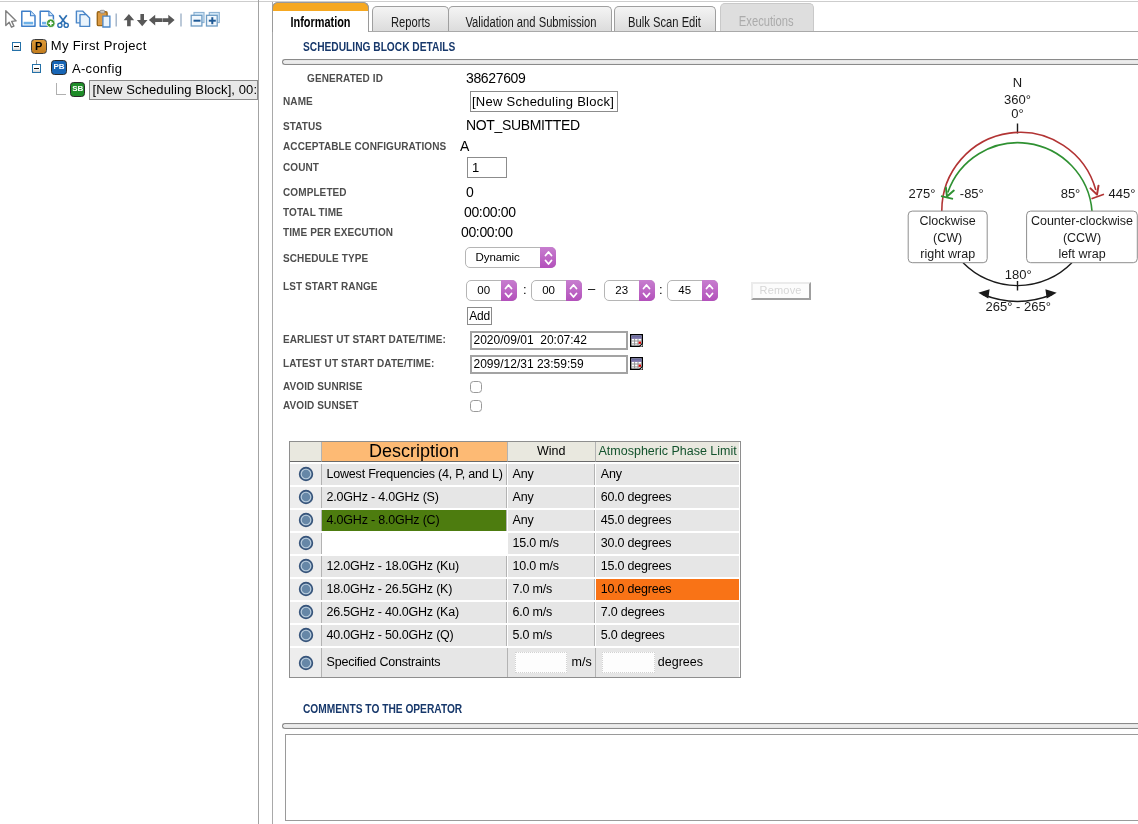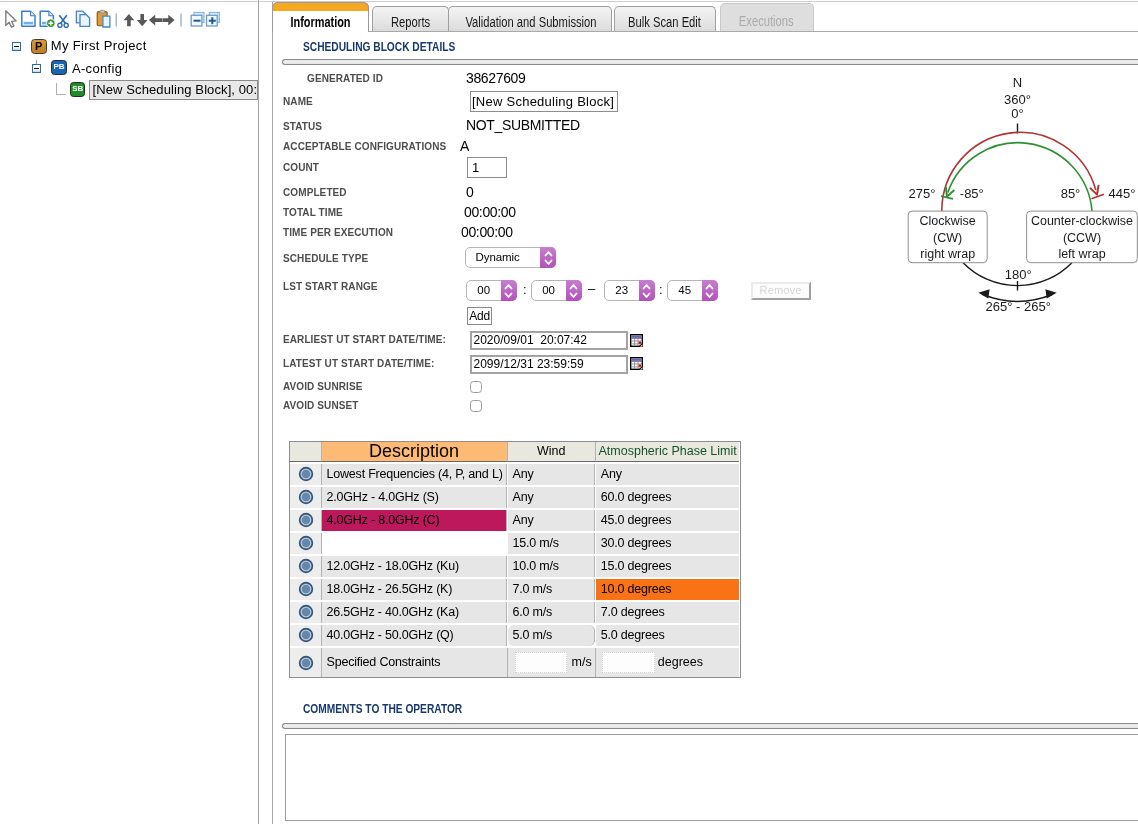--- a/index.html
+++ b/index.html
@@ -292,21 +292,21 @@
       </div>
     <div class="abs" style="left:31.5px;top:45.4px;width:185.0px;height:21px;background:#e6e6e6;border-right:1px solid #b3b3b3;font-size:12.5px;letter-spacing:-0.2px;color:#000;padding-left:5px;box-sizing:border-box;line-height:21px;white-space:nowrap;overflow:hidden;">2.0GHz - 4.0GHz (S)</div>
     <div class="abs" style="left:217.5px;top:45.4px;width:87.30000000000001px;height:21px;background:#e6e6e6;border-right:1px solid #b3b3b3;font-size:12.5px;letter-spacing:-0.2px;color:#000;padding-left:5px;box-sizing:border-box;line-height:21px;white-space:nowrap;overflow:hidden;">Any</div>
     <div class="abs" style="left:305.8px;top:45.4px;width:143.7px;height:21px;background:#e6e6e6;font-size:12.5px;letter-spacing:-0.2px;color:#000;padding-left:5px;box-sizing:border-box;line-height:21px;white-space:nowrap;overflow:hidden;">60.0 degrees</div>
     <div class="abs" style="left:0px;top:68.4px;width:30.5px;height:21px;background:#ededed;border-right:1px solid #b3b3b3;font-size:13px;color:#000;white-space:nowrap;overflow:hidden;">
         <svg width="16" height="16" viewBox="0 0 16 16" style="display:block;margin:1.4px 6.5px 0 auto;">
           <circle cx="8" cy="8" r="6.4" fill="#6687a7" stroke="#37547a" stroke-width="1.6"></circle>
           <circle cx="8" cy="8" r="4.8" fill="none" stroke="#bccede" stroke-width="1.1"></circle>
         </svg>
       </div>
-    <div class="abs" style="left:31.5px;top:68.4px;width:185.0px;height:21px;background:#be185d;border-right:1px solid #b3b3b3;font-size:12.5px;letter-spacing:-0.2px;color:#000;padding-left:5px;box-sizing:border-box;line-height:21px;white-space:nowrap;overflow:hidden;">4.0GHz - 8.0GHz (C)</div>
+    <div class="abs" style="left:31.5px;top:68.4px;width:185.0px;height:21px;background:#4d7c0f;border-right:1px solid #b3b3b3;font-size:12.5px;letter-spacing:-0.2px;color:#000;padding-left:5px;box-sizing:border-box;line-height:21px;white-space:nowrap;overflow:hidden;">4.0GHz - 8.0GHz (C)</div>
     <div class="abs" style="left:217.5px;top:68.4px;width:87.30000000000001px;height:21px;background:#e6e6e6;border-right:1px solid #b3b3b3;font-size:12.5px;letter-spacing:-0.2px;color:#000;padding-left:5px;box-sizing:border-box;line-height:21px;white-space:nowrap;overflow:hidden;">Any</div>
     <div class="abs" style="left:305.8px;top:68.4px;width:143.7px;height:21px;background:#e6e6e6;font-size:12.5px;letter-spacing:-0.2px;color:#000;padding-left:5px;box-sizing:border-box;line-height:21px;white-space:nowrap;overflow:hidden;">45.0 degrees</div>
     <div class="abs" style="left:0px;top:91.4px;width:30.5px;height:21px;background:#ededed;border-right:1px solid #b3b3b3;font-size:13px;color:#000;white-space:nowrap;overflow:hidden;">
         <svg width="16" height="16" viewBox="0 0 16 16" style="display:block;margin:1.4px 6.5px 0 auto;">
           <circle cx="8" cy="8" r="6.4" fill="#6687a7" stroke="#37547a" stroke-width="1.6"></circle>
           <circle cx="8" cy="8" r="4.8" fill="none" stroke="#bccede" stroke-width="1.1"></circle>
         </svg>
       </div>
     <div class="abs" style="left:217.5px;top:91.4px;width:87.30000000000001px;height:21px;background:#e6e6e6;border-right:1px solid #b3b3b3;font-size:12.5px;letter-spacing:-0.2px;color:#000;padding-left:5px;box-sizing:border-box;line-height:21px;white-space:nowrap;overflow:hidden;">15.0 m/s</div>
     <div class="abs" style="left:305.8px;top:91.4px;width:143.7px;height:21px;background:#e6e6e6;font-size:12.5px;letter-spacing:-0.2px;color:#000;padding-left:5px;box-sizing:border-box;line-height:21px;white-space:nowrap;overflow:hidden;">30.0 degrees</div>
@@ -337,21 +337,21 @@
     <div class="abs" style="left:31.5px;top:160.4px;width:185.0px;height:21px;background:#e6e6e6;border-right:1px solid #b3b3b3;font-size:12.5px;letter-spacing:-0.2px;color:#000;padding-left:5px;box-sizing:border-box;line-height:21px;white-space:nowrap;overflow:hidden;">26.5GHz - 40.0GHz (Ka)</div>
     <div class="abs" style="left:217.5px;top:160.4px;width:87.30000000000001px;height:21px;background:#e6e6e6;border-right:1px solid #b3b3b3;font-size:12.5px;letter-spacing:-0.2px;color:#000;padding-left:5px;box-sizing:border-box;line-height:21px;white-space:nowrap;overflow:hidden;">6.0 m/s</div>
     <div class="abs" style="left:305.8px;top:160.4px;width:143.7px;height:21px;background:#e6e6e6;font-size:12.5px;letter-spacing:-0.2px;color:#000;padding-left:5px;box-sizing:border-box;line-height:21px;white-space:nowrap;overflow:hidden;">7.0 degrees</div>
     <div class="abs" style="left:0px;top:183.4px;width:30.5px;height:21px;background:#ededed;border-right:1px solid #b3b3b3;font-size:13px;color:#000;white-space:nowrap;overflow:hidden;">
         <svg width="16" height="16" viewBox="0 0 16 16" style="display:block;margin:1.4px 6.5px 0 auto;">
           <circle cx="8" cy="8" r="6.4" fill="#6687a7" stroke="#37547a" stroke-width="1.6"></circle>
           <circle cx="8" cy="8" r="4.8" fill="none" stroke="#bccede" stroke-width="1.1"></circle>
         </svg>
       </div>
     <div class="abs" style="left:31.5px;top:183.4px;width:185.0px;height:21px;background:#e6e6e6;border-right:1px solid #b3b3b3;font-size:12.5px;letter-spacing:-0.2px;color:#000;padding-left:5px;box-sizing:border-box;line-height:21px;white-space:nowrap;overflow:hidden;">40.0GHz - 50.0GHz (Q)</div>
-    <div class="abs" style="left:217.5px;top:183.4px;width:87.30000000000001px;height:21px;background:#e6e6e6;border-right:1px solid #b3b3b3;font-size:12.5px;letter-spacing:-0.2px;color:#000;padding-left:5px;box-sizing:border-box;line-height:21px;white-space:nowrap;overflow:hidden;border-radius:6px;">5.0 m/s</div>
+    <div class="abs" style="left:217.5px;top:183.4px;width:87.30000000000001px;height:21px;background:#e6e6e6;border-right:1px solid #b3b3b3;font-size:12.5px;letter-spacing:-0.2px;color:#000;padding-left:5px;box-sizing:border-box;line-height:21px;white-space:nowrap;overflow:hidden;">5.0 m/s</div>
     <div class="abs" style="left:305.8px;top:183.4px;width:143.7px;height:21px;background:#e6e6e6;font-size:12.5px;letter-spacing:-0.2px;color:#000;padding-left:5px;box-sizing:border-box;line-height:21px;white-space:nowrap;overflow:hidden;">5.0 degrees</div>
     <div class="abs" style="left:0px;top:206.4px;width:30.5px;height:29px;background:#ededed;border-right:1px solid #b3b3b3;color:#000;">
         <svg width="16" height="16" viewBox="0 0 16 16" style="display:block;margin:6.6px 6.5px 0 auto;">
           <circle cx="8" cy="8" r="6.4" fill="#6687a7" stroke="#37547a" stroke-width="1.6"></circle>
           <circle cx="8" cy="8" r="4.8" fill="none" stroke="#bccede" stroke-width="1.1"></circle>
         </svg>
       </div>
     <div class="abs" style="left:31.5px;top:206.4px;width:185.0px;height:29px;background:#e6e6e6;border-right:1px solid #b3b3b3;color:#000;">
         <div style="padding-left:5px;line-height:29px;font-size:12.5px;letter-spacing:-0.2px;">Specified Constraints</div>
       </div>

